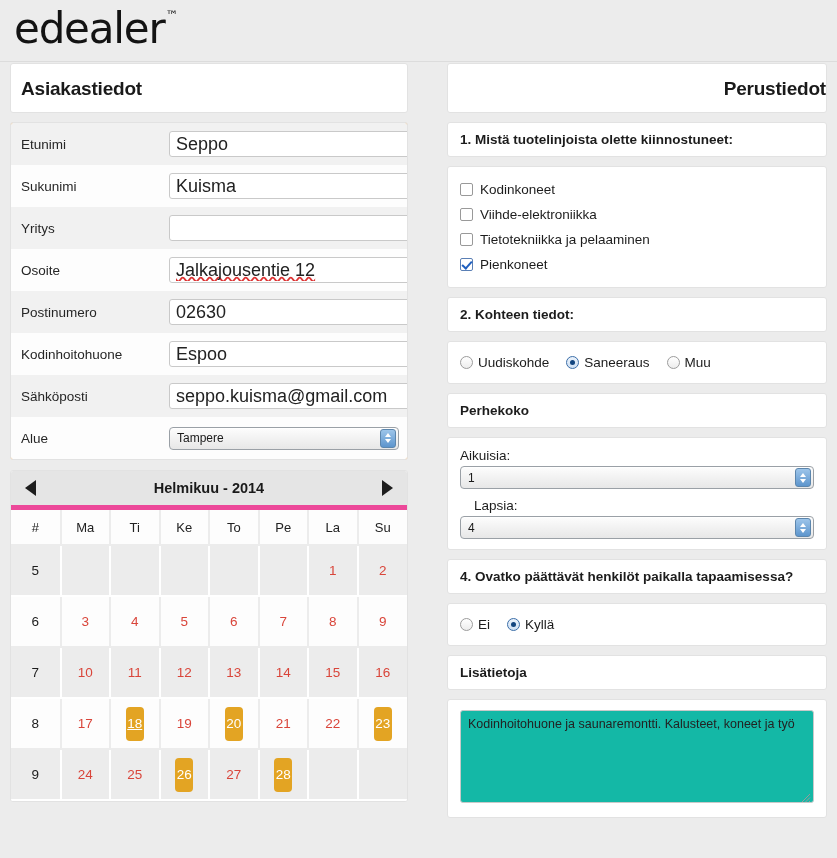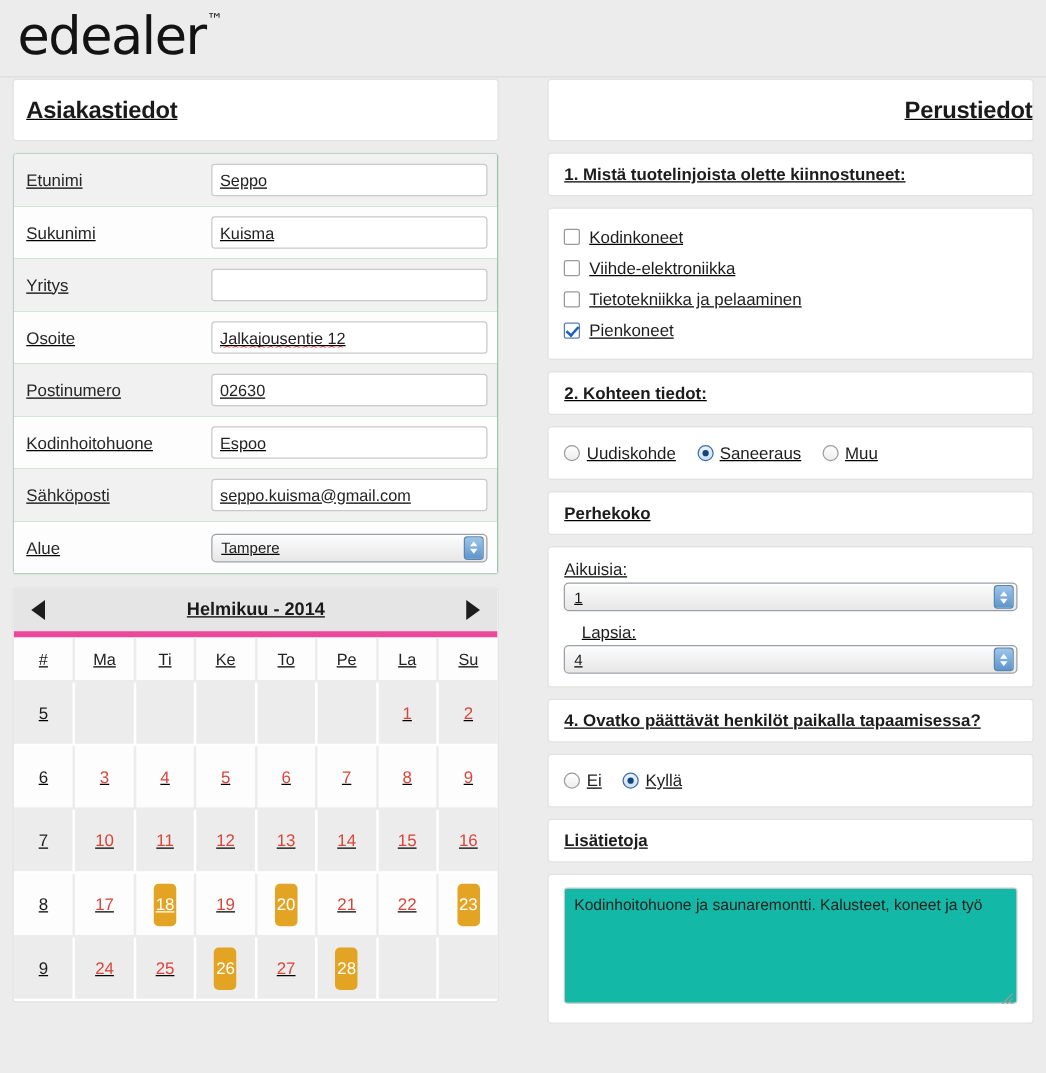--- a/index.html
+++ b/index.html
@@ -36,21 +36,20 @@
     left: 1px;
   }
 
   
   #cols {
     position: absolute;
     top: 63px; left: 0;
     width: 837px; height: 795px;
     display: flex;
     gap: 27px;
-    text-decoration: underline;
   }
   .col { position: relative; }
   #col-left  { width: 418px; }
   #col-right { width: 409px; }
 
   .panel-head {
     background: #fff;
     border: 1px solid #e2e2e2;
     border-radius: 3px;
     margin: 0 10px 9px 10px;
@@ -60,21 +59,21 @@
   .panel-head h1 {
     margin: 0;
     font-size: 19px;
     font-weight: bold;
     color: #1a1a1a;
     letter-spacing: -0.2px;
   }
 
   
   #custform {
-    background: #15803d;
+    background: #fdba74;
     border: 1px solid #e2e2e2;
     border-radius: 3px;
     margin: 0 10px;
     overflow: hidden;
   }
   .frow {
     display: flex;
     align-items: center;
     height: 42px;
     padding: 0 8px 0 10px;
@@ -86,21 +85,21 @@
     font-size: 13.5px;
     color: #262626;
     flex: 0 0 auto;
   }
   .finput {
     flex: 1 1 auto;
     height: 26px;
     border: 1px solid #c9c9c9;
     border-radius: 3px;
     background: #fff;
-    font-size: 13px;
+    font-size: 18px;
     font-family: "Liberation Sans", sans-serif;
     color: #222;
     padding: 0 6px;
     outline: none;
   }
   .finput.spell {
     text-decoration: underline wavy #d33;
     text-decoration-skip-ink: none;
   }
   

